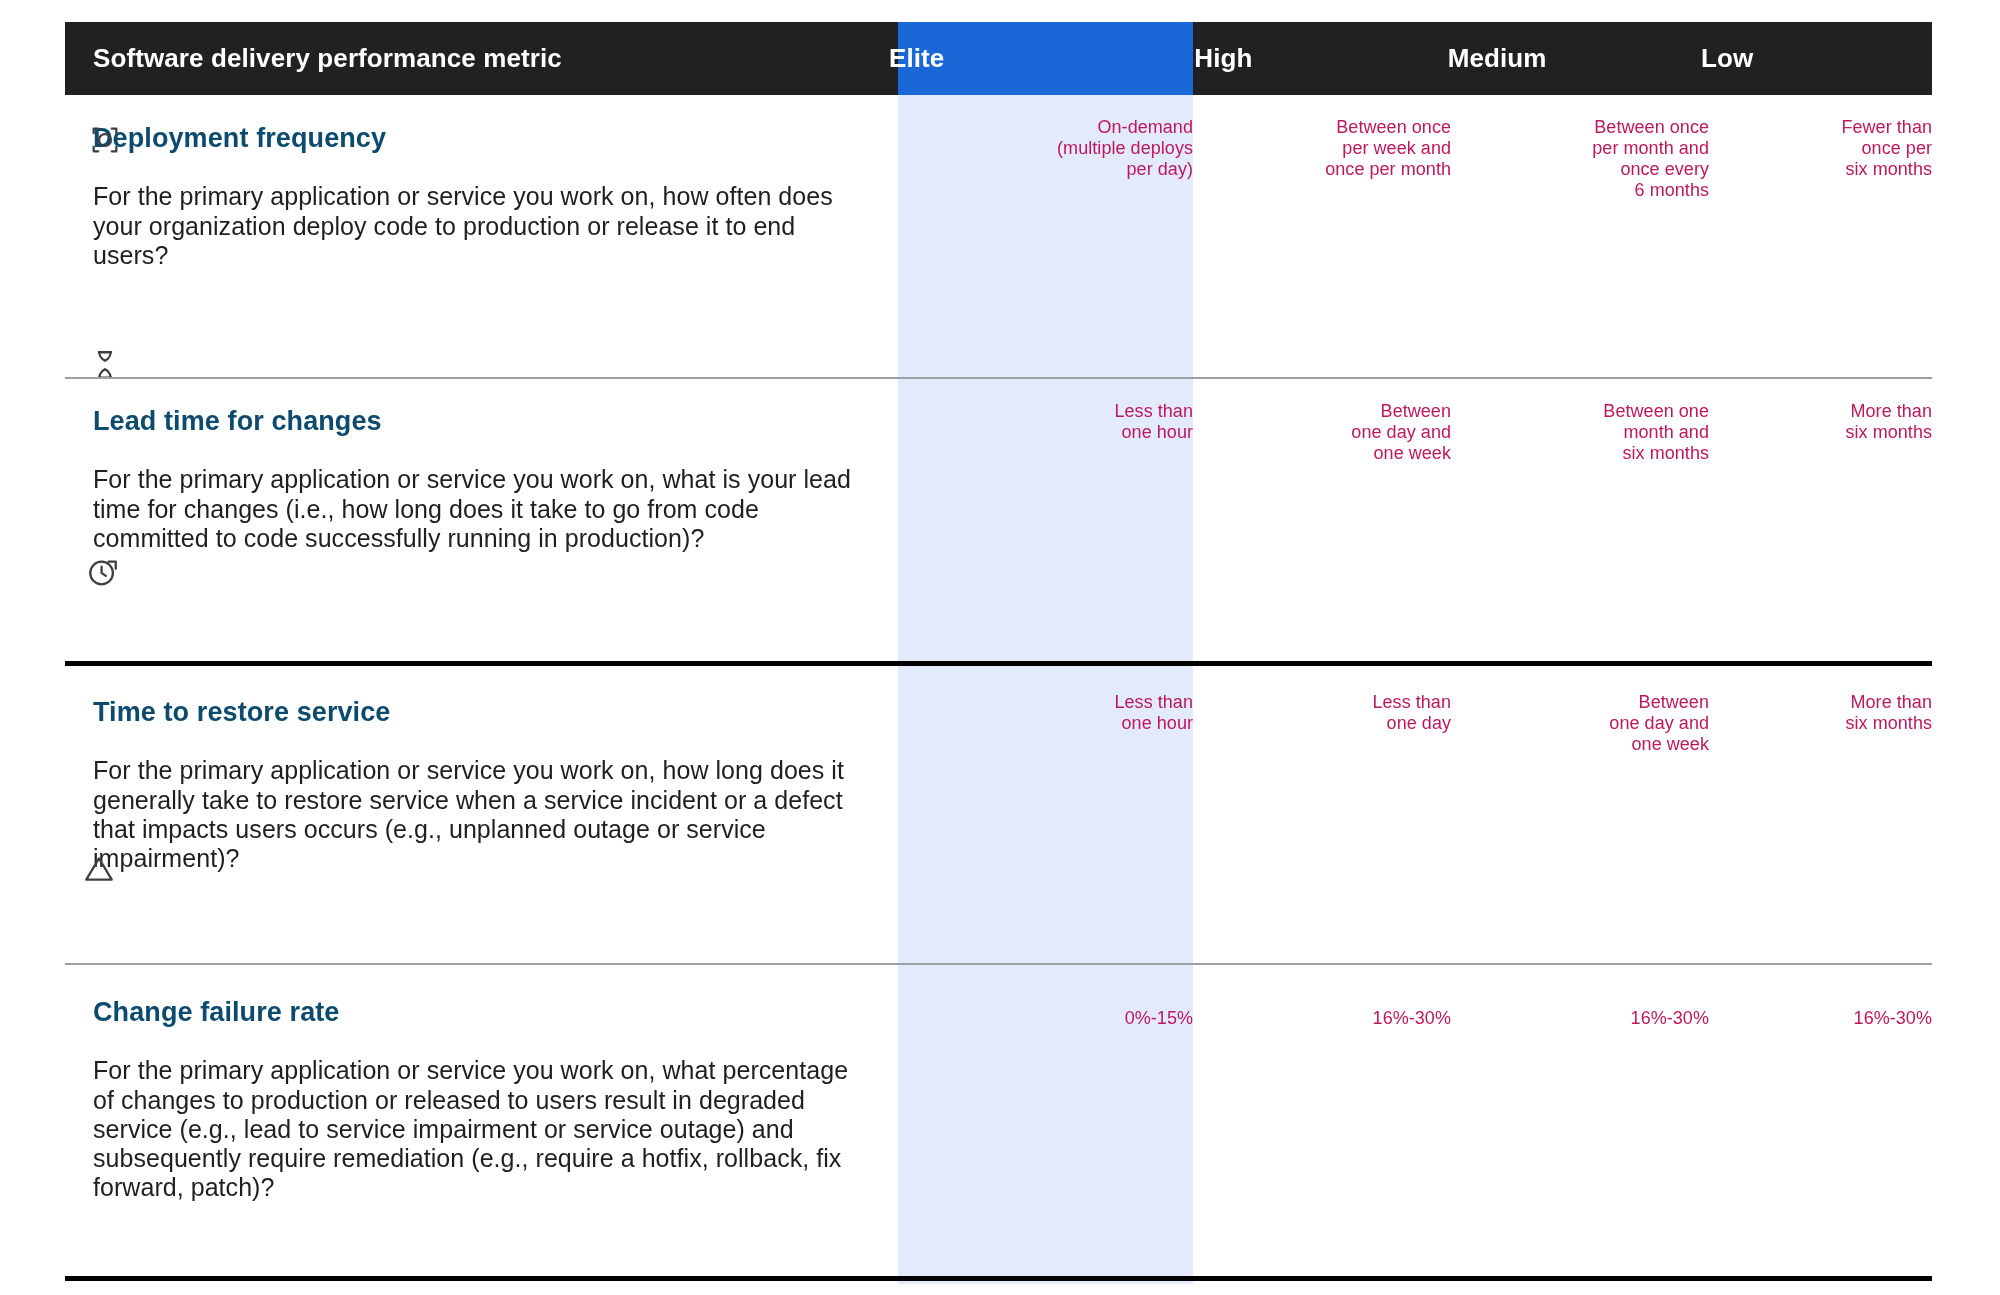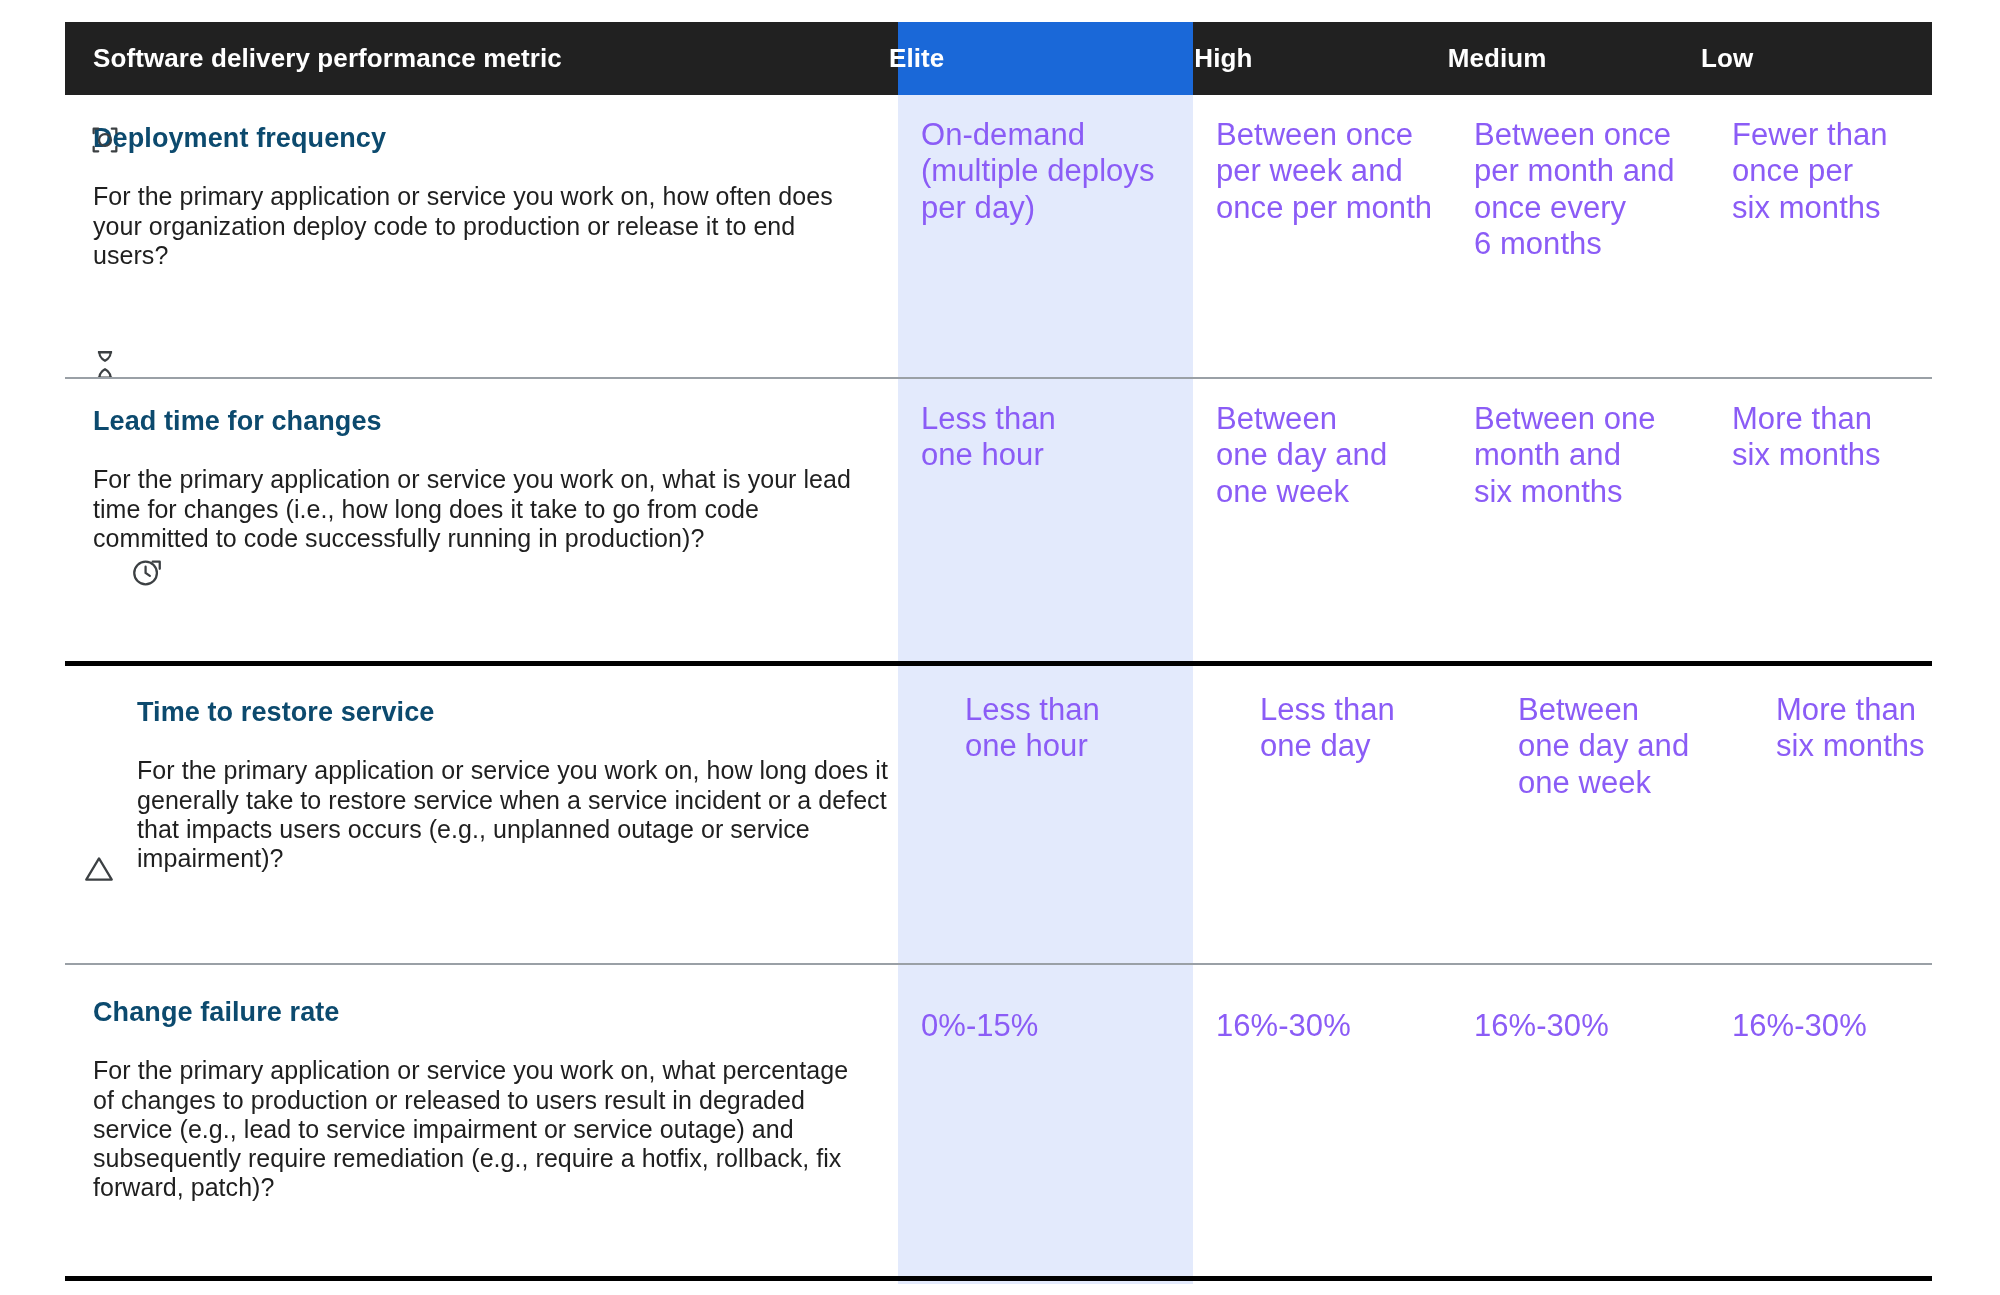--- a/index.html
+++ b/index.html
@@ -115,35 +115,36 @@
 
   .metric-desc {
     font-size: 25px;
     color: #1f1f1f;
     line-height: 1.17;
     letter-spacing: 0.05px;
     max-width: 790px;
   }
 
   .cell-val {
-    font-size: 31px;
-    color: #8b5cf6;
+    font-size: 18px;
+    color: #be185d;
     line-height: 1.17;
     letter-spacing: 0.05px;
     white-space: pre-line;
+    text-align: right;
   }
   .c-elite { width: 295px; padding-left: 23px; }
   .c-high  { width: 258px; padding-left: 23px; }
   .c-med   { width: 258px; padding-left: 23px; }
   .c-low   { width: 223px; padding-left: 23px; }
 
   
   .row1 { height: 278px; }
   .row2 { height: 291px; }
-  .row3 { height: 300px; padding-left: 44px; }
+  .row3 { height: 300px; }
   .row4 { height: 322px; }
 
   .row1 .cell-metric { padding-top: 27px; }
   .row1 .cell-val    { padding-top: 22px; }
   .row2 .cell-metric { padding-top: 32px; }
   .row2 .cell-val    { padding-top: 28px; }
   .row3 .cell-metric { padding-top: 32px; }
   .row3 .cell-val    { padding-top: 28px; }
   .row4 .cell-metric { padding-top: 32px; }
   .row4 .cell-val    { padding-top: 44px; }

